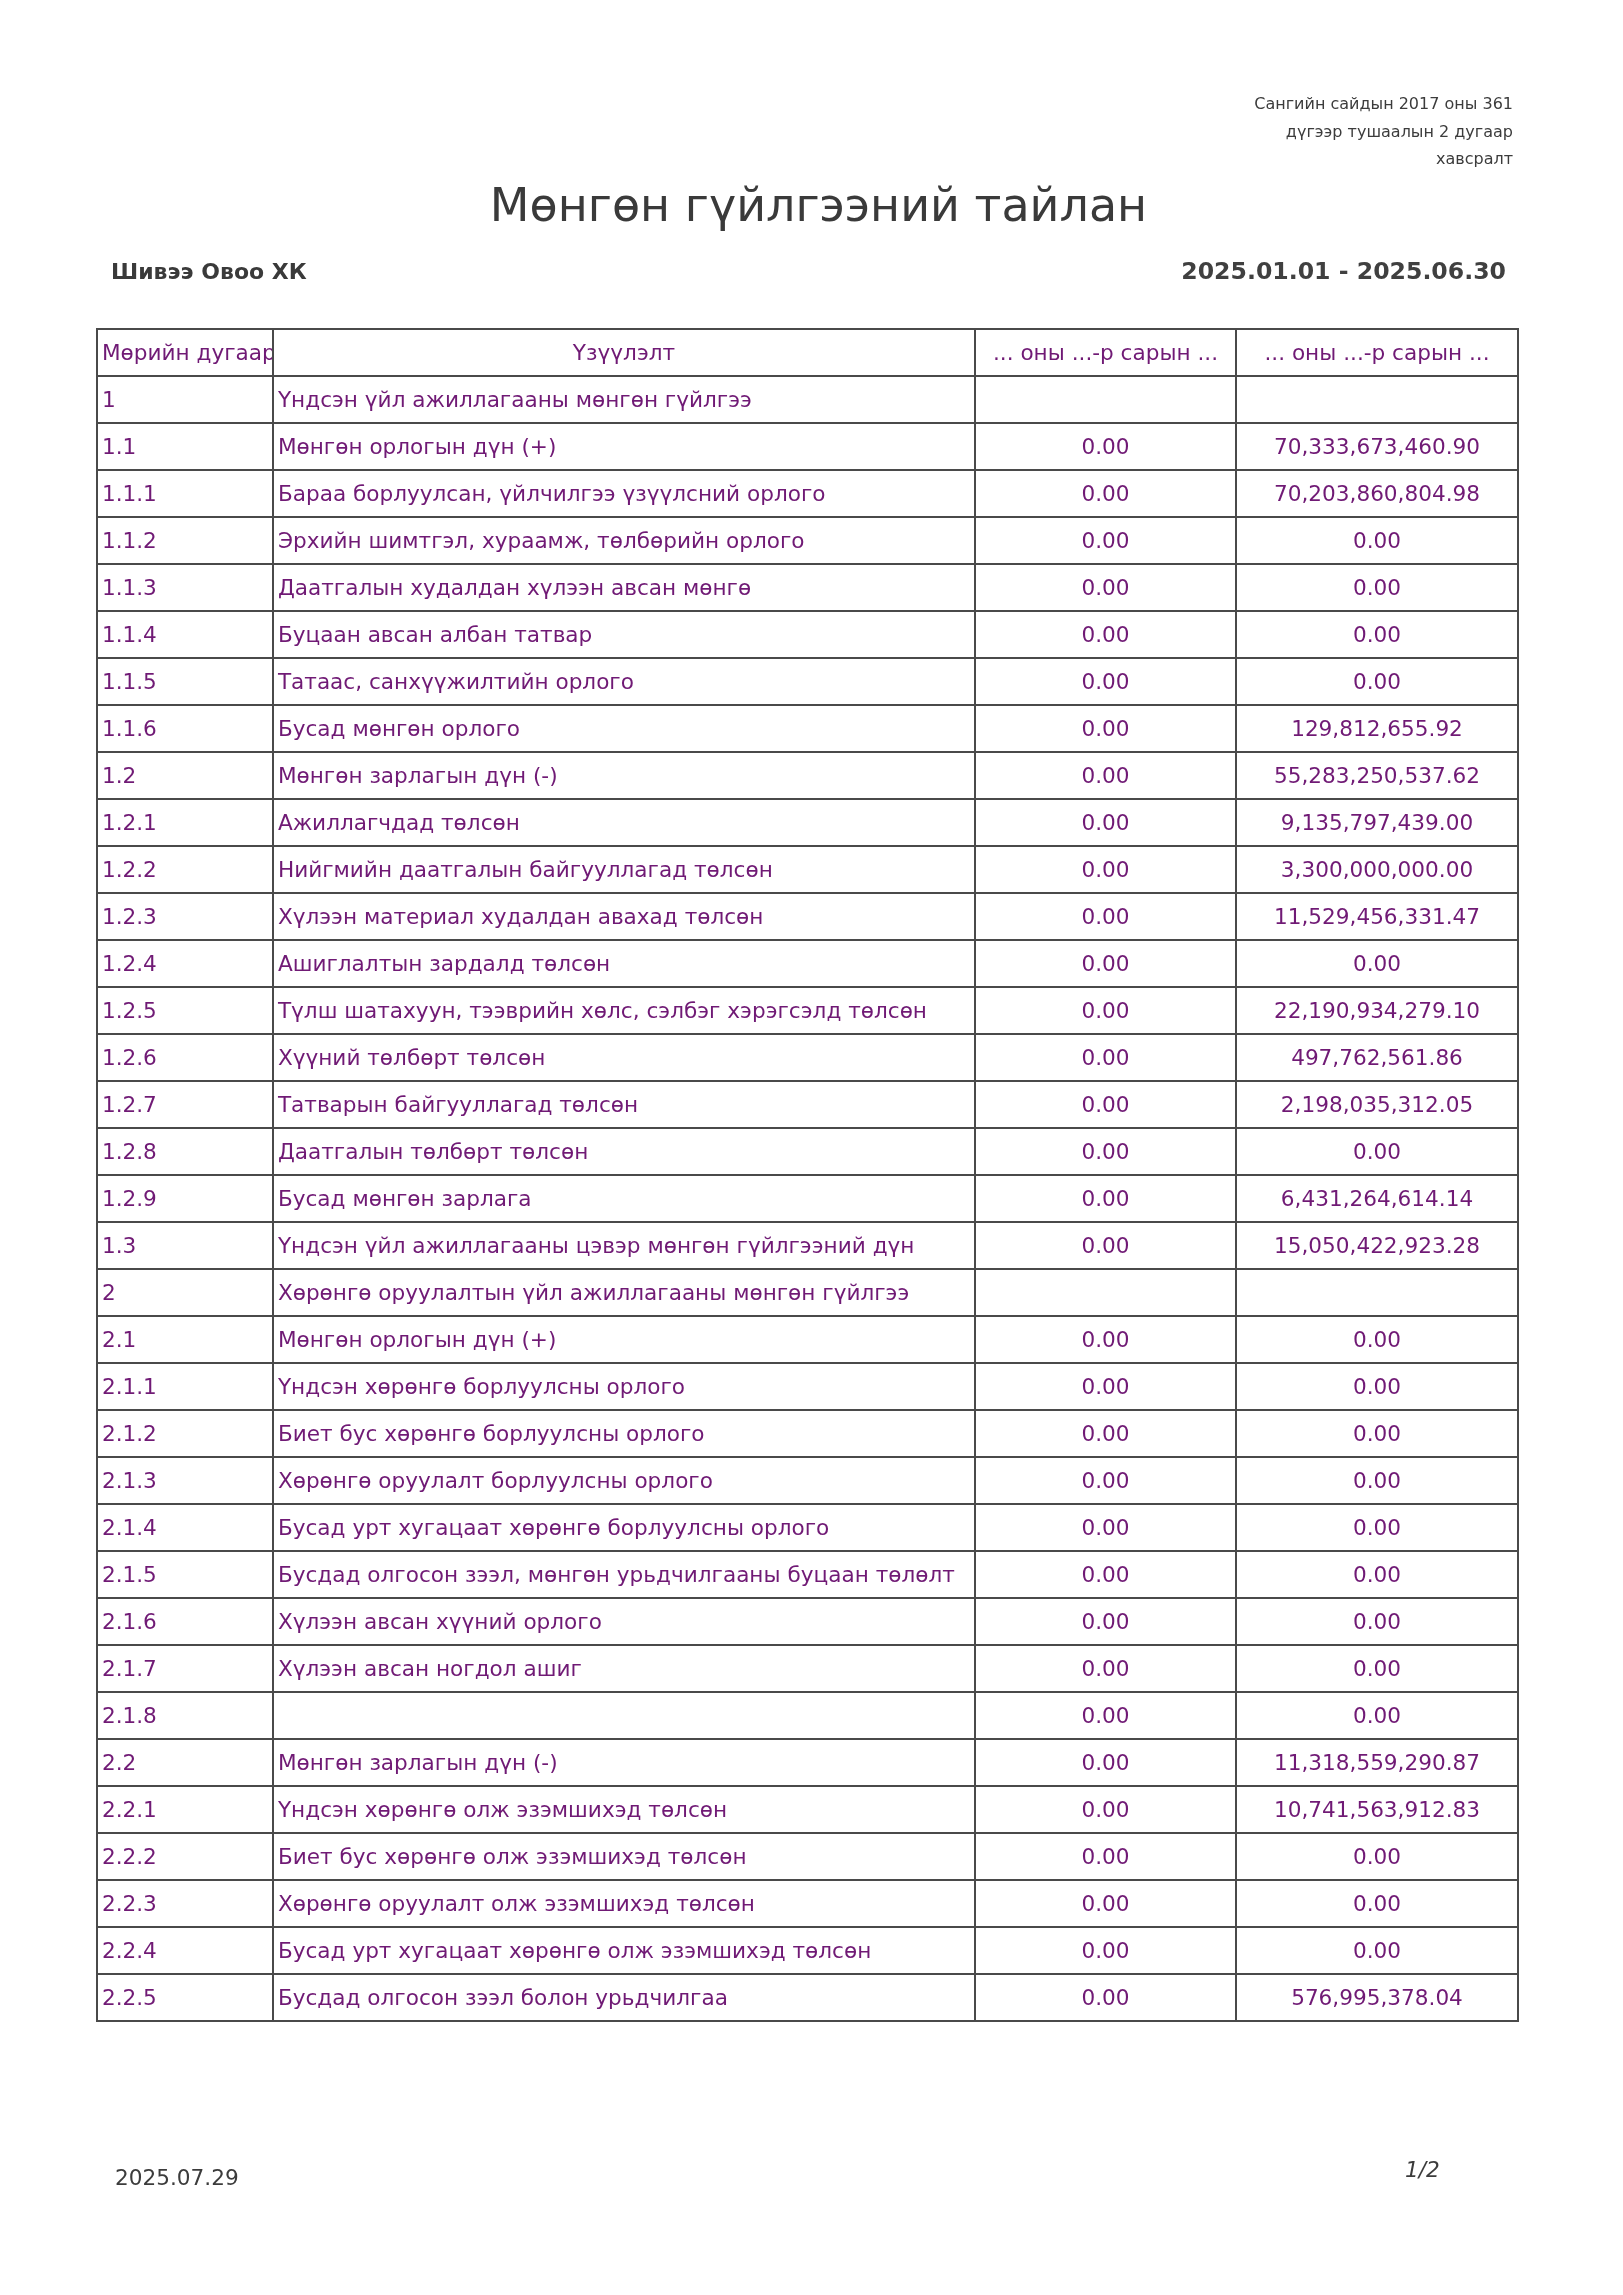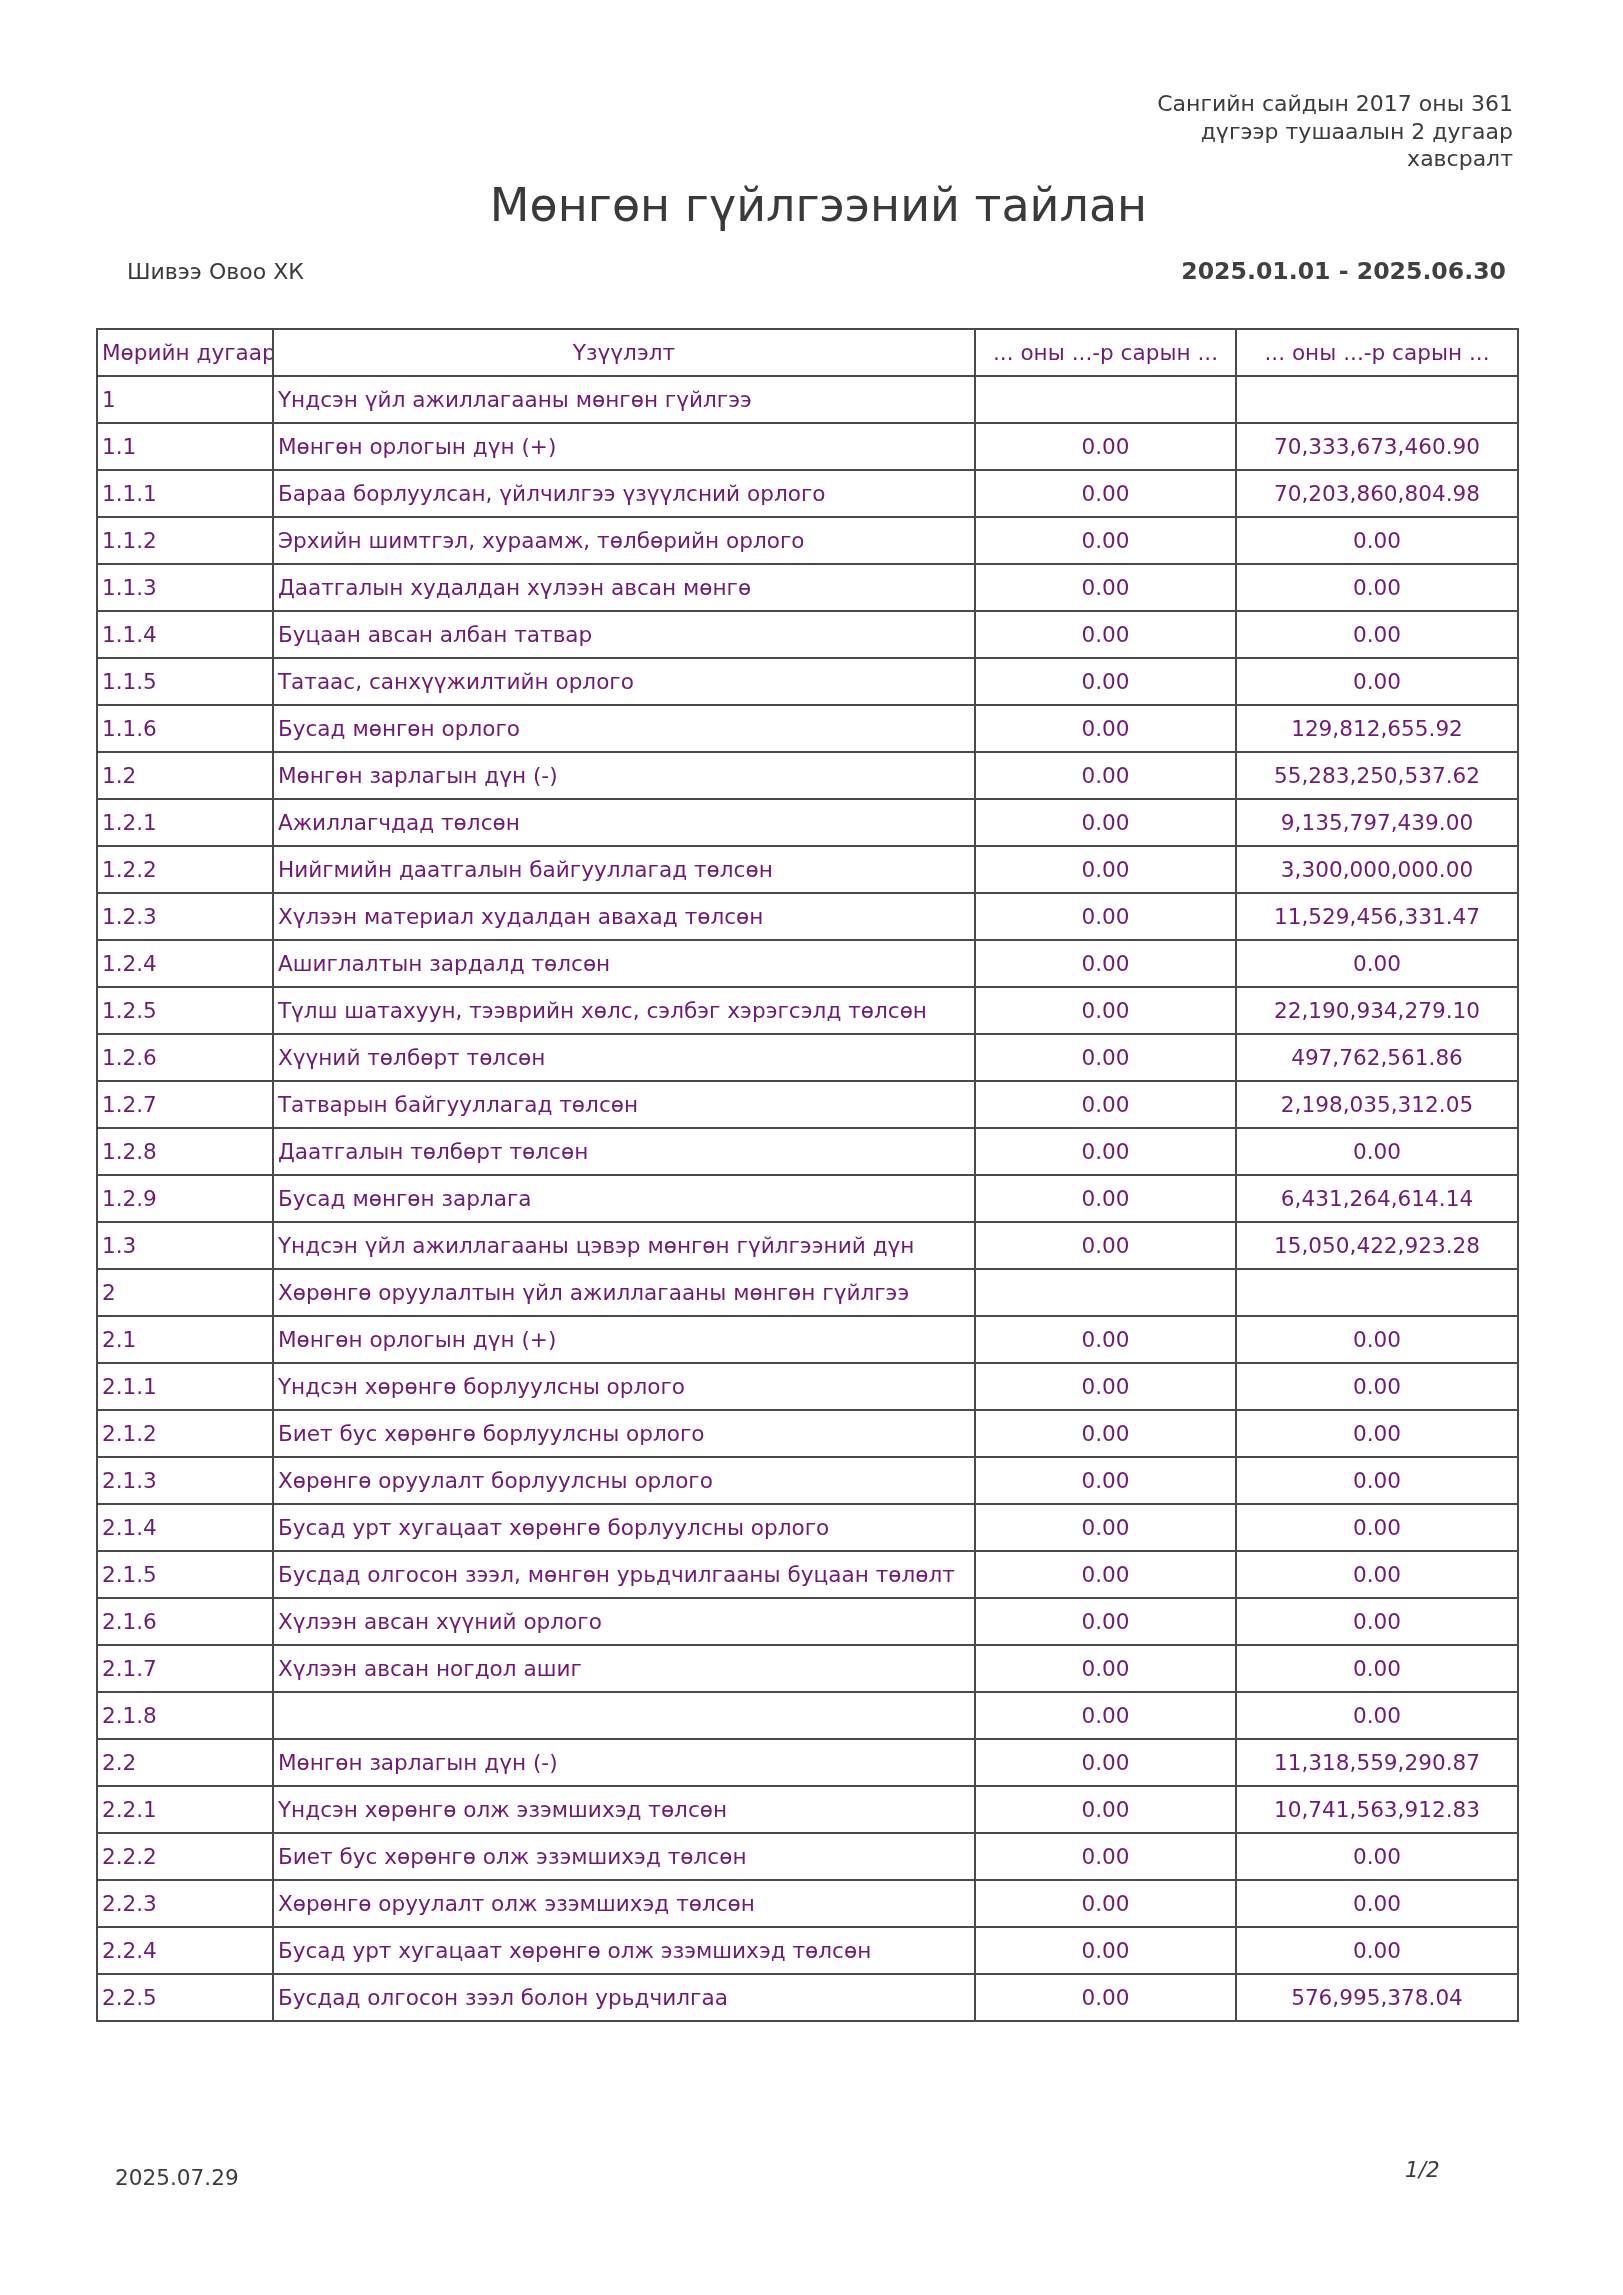--- a/index.html
+++ b/index.html
@@ -2,28 +2,28 @@
 <html style="font-size:10.5px"><head>
 <meta charset="utf-8">
 <style>
   html, body { margin: 0; padding: 0; background: #ffffff; }
   body {
     width: 1624px; height: 2295px; position: relative; overflow: hidden;
     font-family: "DejaVu Sans", sans-serif; color: #3a3a3a;
   }
   .annex {
     position: absolute; right: 111px; top: 90px; text-align: right;
-    font-size: 22px; line-height: 27.5px; color: #3c3c3c; white-space: pre-line;
+    font-size: 16px; line-height: 27.5px; color: #3c3c3c; white-space: pre-line;
   }
   .title {
     position: absolute; left: 0; right: 0; top: 178px; text-align: center;
     font-size: 46px; color: #3a3a3a; padding-left: 13px;
   }
   .company {
-    position: absolute; left: 111px; top: 259px; font-size: 22px; font-weight: normal; color: #3a3a3a; margin-left: 16px;
+    position: absolute; left: 111px; top: 259px; font-size: 22px; font-weight: bold; color: #3a3a3a;
   }
   .period {
     position: absolute; right: 118px; top: 257px; font-size: 23.6px; font-weight: bold; color: #404040;
   }
   table.report {
     position: absolute; left: 96px; top: 328px; width: 1421px;
     border-collapse: collapse; table-layout: fixed; font-size: 21.6px; color: #701a75;
   }
   table.report td, table.report th {
     border: 2px solid #4a4a4a; height: 45px; padding: 0 3.9px; font-weight: normal;

